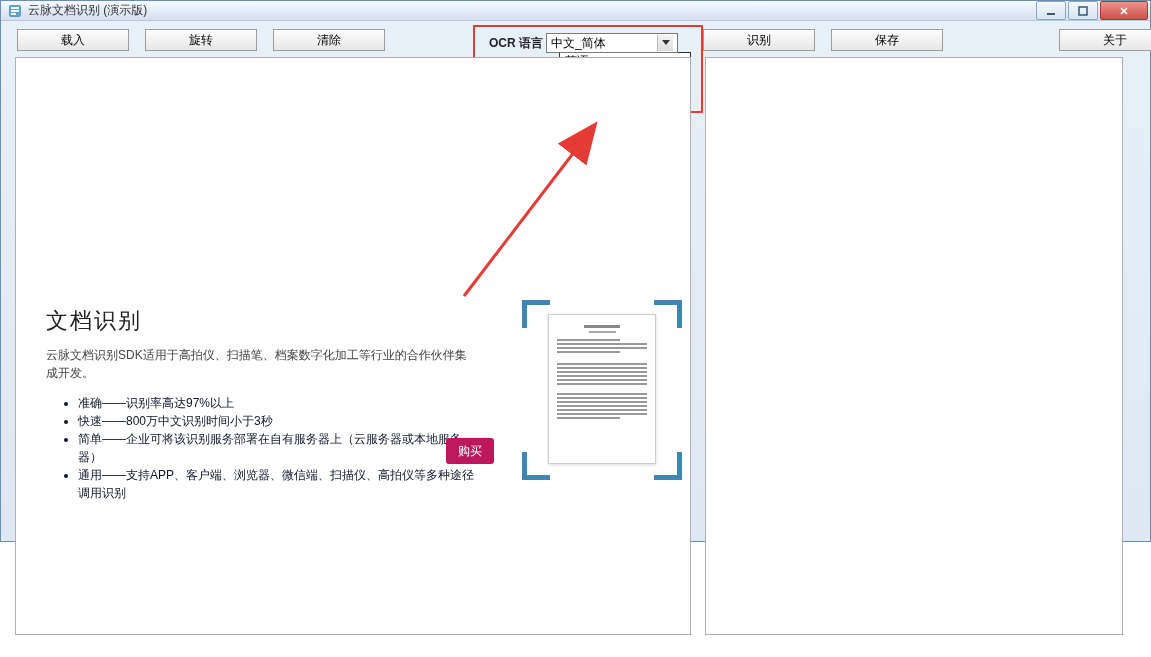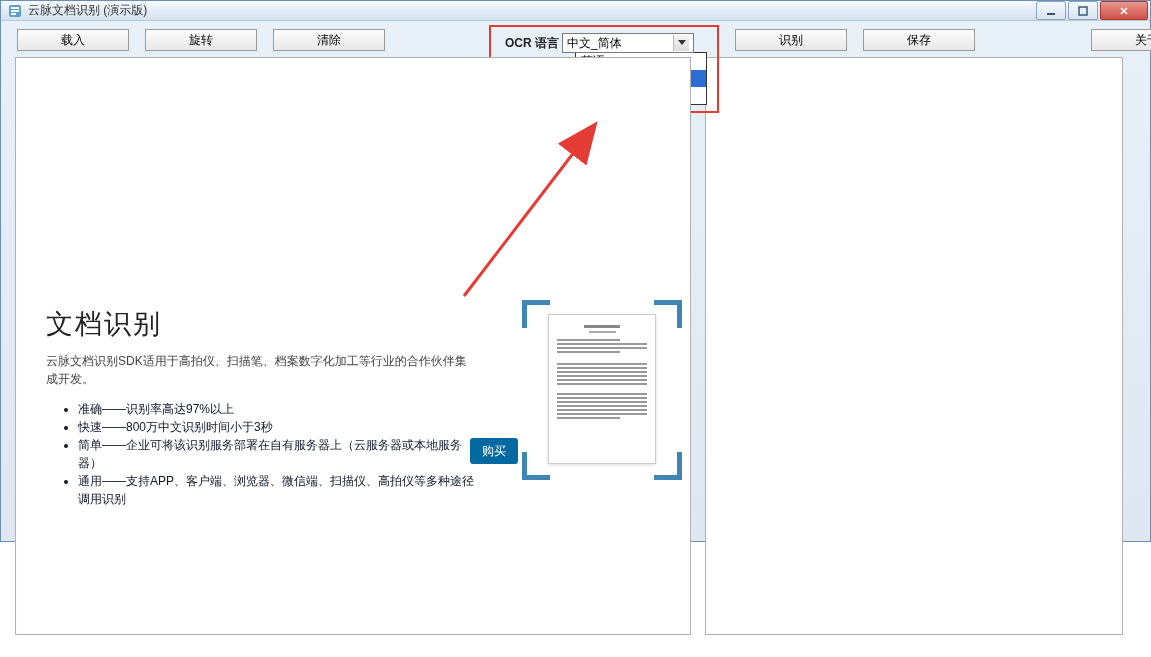--- a/index.html
+++ b/index.html
@@ -45,21 +45,21 @@
       width: 48px;
       background: linear-gradient(to bottom, #e79790, #cf5048);
       border-color: #a33b34;
     }
     .win-btn svg { width: 10px; height: 10px; }
     .toolbar {
       height: 36px;
       display: flex;
       align-items: flex-start;
       padding: 8px 16px 0 16px;
-      gap: 16px;
+      gap: 0;
     }
     .tb-group-left { display: flex; }
     .tb-btn {
       width: 112px; height: 22px;
       background: linear-gradient(to bottom, #fdfdfd, #e7e7e7);
       border: 1px solid #9c9c9c;
       font-size: 12px;
       display: flex; align-items: center; justify-content: center;
       margin-right: 16px;
       cursor: pointer;
@@ -121,28 +121,28 @@
       border: 1px solid #b0b0b0;
       box-shadow: inset 0 0 1px rgba(0,0,0,0.1);
     }
     .panel-left { width: 676px; height: 578px; position: relative; padding: 14px; }
     .panel-right { width: 418px; height: 578px; }
     .doc-promo {
       position: absolute;
       left: 30px; top: 248px;
       width: 430px;
     }
-    .doc-title { font-size: 27px; color: #222; margin-bottom: 10px; letter-spacing: 2px; }
+    .doc-title { font-size: 22px; color: #222; margin-bottom: 10px; letter-spacing: 2px; }
     .doc-desc { font-size: 12px; color: #444; line-height: 18px; margin-bottom: 12px; }
     .doc-list { list-style: disc; padding-left: 32px; }
     .doc-list li { font-size: 12px; color: #0f172a; line-height: 18px; }
     .buy-btn {
-      position: absolute; left: 454px; top: 380px;
+      position: absolute; left: 430px; top: 380px;
       width: 48px; height: 26px;
-      background: #0369a1;
+      background: #be185d;
       color: #fff; font-size: 12px;
       border: none; border-radius: 3px;
       display: flex; align-items: center; justify-content: center;
       cursor: pointer;
     }
     .scan-preview {
       position: absolute;
       left: 506px; top: 242px;
       width: 160px; height: 180px;
     }

